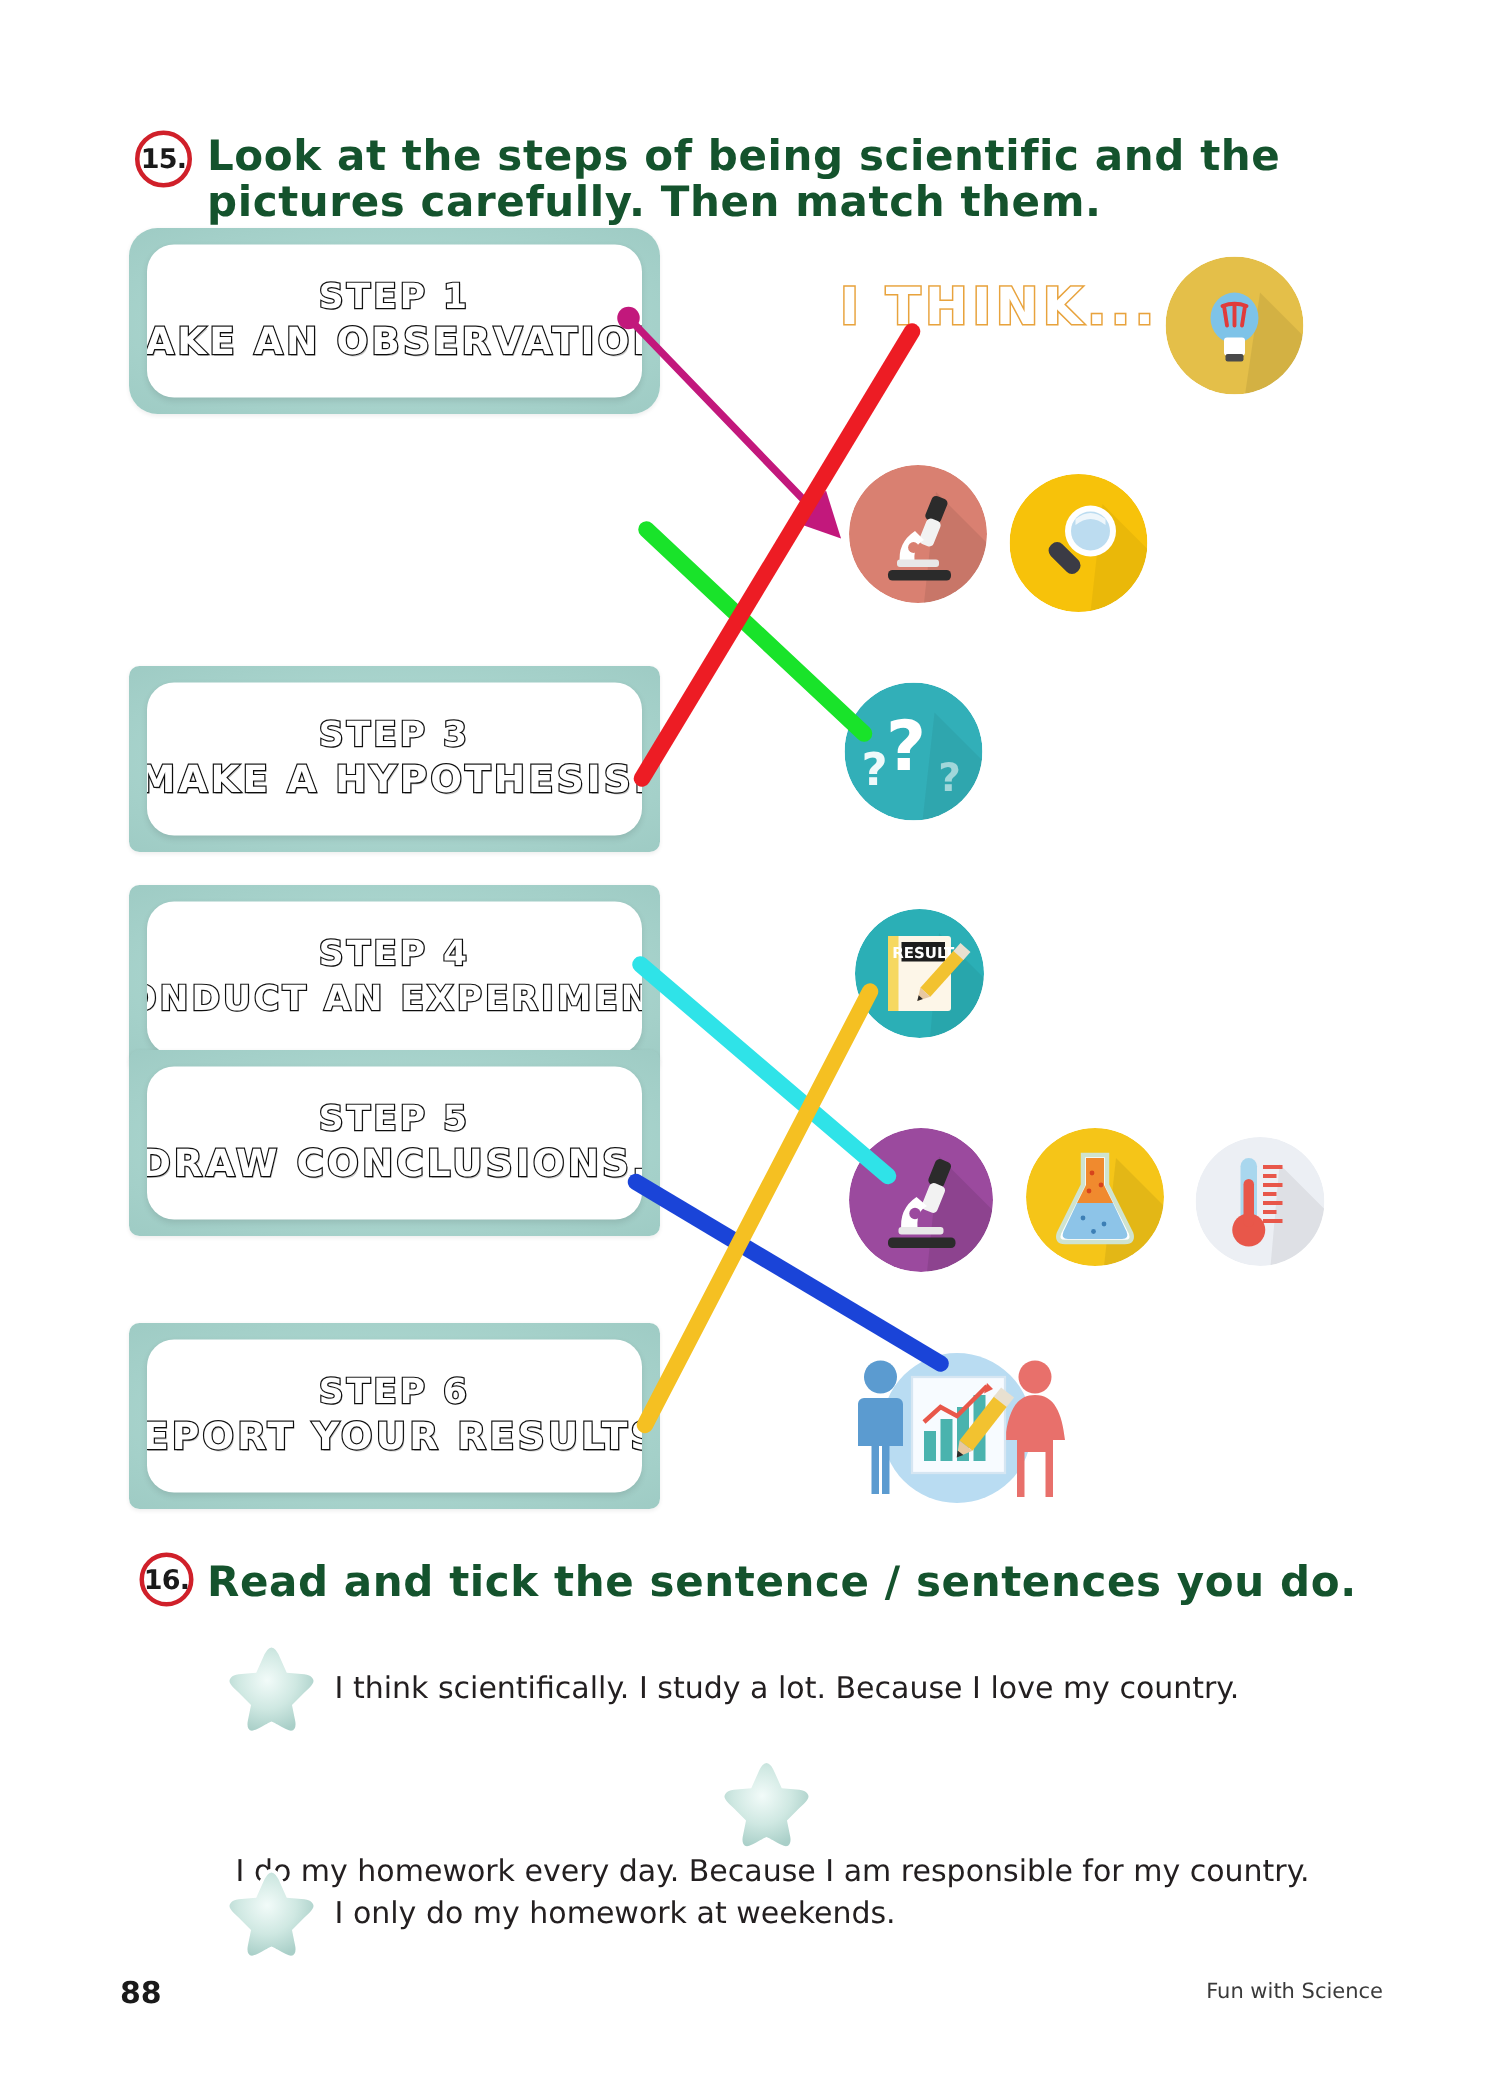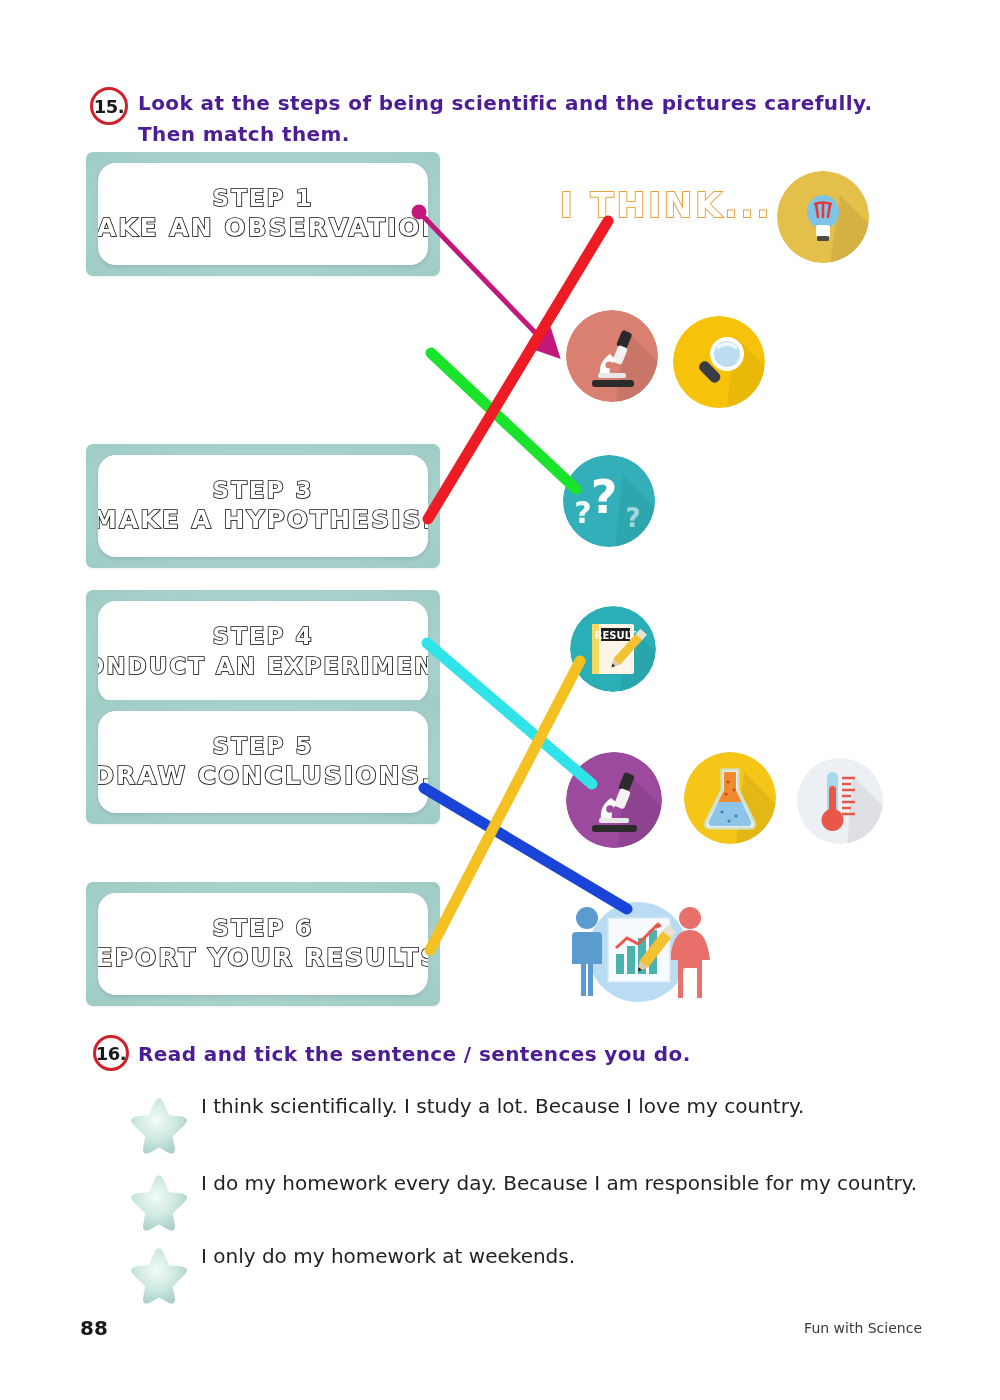--- a/index.html
+++ b/index.html
@@ -31,24 +31,24 @@
     font-family: "DejaVu Sans", sans-serif;
     font-weight: 700;
     font-size: 18px;
     letter-spacing: -0.5px;
     color: #1a1a1a;
   }
   .q-text {
     position: absolute;
     font-family: "DejaVu Sans", sans-serif;
     font-weight: 700;
-    font-size: 20px;
+    font-size: 28px;
     line-height: 31px;
     letter-spacing: 0.4px;
-    color: #4c1d95;
+    color: #14532d;
   }
 
   
   .step-frame {
     position: absolute;
     left: 86px;
     width: 354px;
     height: 124px;
     border-radius: 7px;
     background:
@@ -104,21 +104,21 @@
     font-weight: 700;
     font-size: 34px;
     letter-spacing: 3px;
     color: #ffffff;
     -webkit-text-stroke: 2px #e8a33d;
     paint-order: stroke fill;
     white-space: nowrap;
   }
 
   
-  .star-row { position: absolute; left: 126px; display: flex; }
+  .star-row { position: absolute; left: 148px; display: flex; align-items: center; }
   .star-ico { width: 66px; height: 64px; flex: 0 0 auto; }
   .star-text {
     font-family: "DejaVu Sans", sans-serif;
     font-size: 20px;
     line-height: 26px;
     color: #231f20;
     margin-left: 9px;
     white-space: nowrap;
   }
 
@@ -140,21 +140,21 @@
   }
 </style>
 </head>
 <body>
 
 <div class="page">
 
   <div class="q-num" style="left:90px; top:87px;">15.</div>
   <div class="q-text" style="left:138px; top:88px; width:790px;">Look at the steps of being scientific and the pictures carefully. Then match them.</div>
 
-  <div class="step-frame" style="top:152px;">
+  <div class="step-frame" style="top:152px;border-radius:19px;">
     <div class="step-inner">
       <div class="step-title">STEP 1</div>
       <div class="step-sub">MAKE AN OBSERVATION.</div>
     </div>
   </div>
 
 
   <div class="step-frame" style="top:444px;">
     <div class="step-inner">
       <div class="step-title">STEP 3</div>
@@ -362,21 +362,21 @@
       </defs>
       <path d="M33 4 C36 4 38 7 40 12 L44 21 L55 22 C61 23 63 26 62 29
                C61 32 58 34 54 38 L48 44 L50 54 C51 59 49 62 46 62
                C43 62 40 60 35 57 L33 56 L31 57 C26 60 23 62 20 62
                C17 62 15 59 16 54 L18 44 L12 38 C8 34 5 32 4 29
                C3 26 5 23 11 22 L22 21 L26 12 C28 7 30 4 33 4 Z" fill="url(#starGrad)" stroke="#ffffff" stroke-width="2.5"></path>
     </svg>
     <div class="star-text">I think scientifically. I study a lot. Because I love my country.</div>
   </div>
 
-  <div class="star-row" style="top:1170px;">
+  <div class="star-row" style="top:1170px;flex-direction:column;">
     <svg class="star-ico" viewBox="0 0 66 64">
       <path d="M33 4 C36 4 38 7 40 12 L44 21 L55 22 C61 23 63 26 62 29
                C61 32 58 34 54 38 L48 44 L50 54 C51 59 49 62 46 62
                C43 62 40 60 35 57 L33 56 L31 57 C26 60 23 62 20 62
                C17 62 15 59 16 54 L18 44 L12 38 C8 34 5 32 4 29
                C3 26 5 23 11 22 L22 21 L26 12 C28 7 30 4 33 4 Z" fill="url(#starGrad)" stroke="#ffffff" stroke-width="2.5"></path>
     </svg>
     <div class="star-text">I do my homework every day.  Because I am responsible for my country.</div>
   </div>
 

